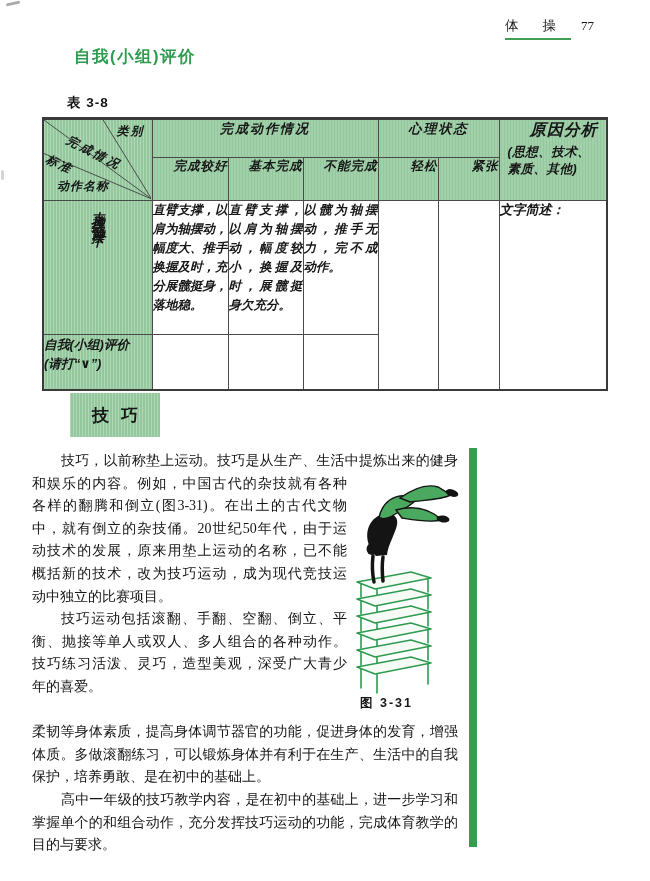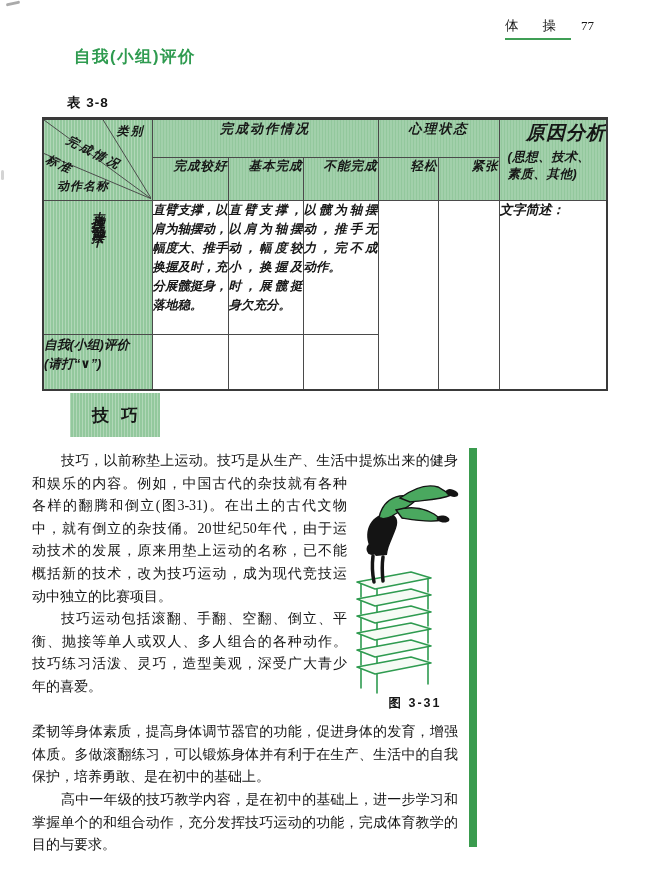--- a/index.html
+++ b/index.html
@@ -36,21 +36,21 @@
     border:2px solid #3a3a3a;border-top-width:3px;
   }
   table.eval td{border:1px solid #4a4a4a;padding:0;vertical-align:top;overflow:hidden;font-style:italic;}
   td.g{
     background-color:#93c89d;
     background-image:repeating-linear-gradient(90deg,rgba(255,255,255,.28) 0 1px,rgba(0,0,0,0) 1px 3px);
   }
   td.ghead{font-size:13px;font-weight:bold;text-align:center;vertical-align:middle;letter-spacing:2px;}
   td.sub{font-size:12.5px;font-weight:bold;text-align:right;vertical-align:middle;letter-spacing:1px;}
   td.reason{vertical-align:middle;}
-  .reason-l1{font-size:19px;font-weight:bold;text-align:right;padding-left:22px;letter-spacing:1px;margin-bottom:3px;}
+  .reason-l1{font-size:16px;font-weight:bold;text-align:center;padding-left:22px;letter-spacing:1px;margin-bottom:3px;}
   .reason-l2{font-size:12.5px;font-weight:bold;padding:0 6px 0 8px;line-height:17px;letter-spacing:.5px;}
   
   .corner-wrap{position:relative;width:100%;height:80px;}
   .corner-wrap svg{position:absolute;inset:0;}
   .corner-lbl{position:absolute;font-size:12px;font-weight:bold;white-space:nowrap;}
   .c-top{top:3px;right:7px;letter-spacing:2px;}
   .c-mid{left:27px;top:12px;transform:rotate(27deg);transform-origin:left top;letter-spacing:3px;}
   .c-left{left:6px;top:31px;transform:rotate(25deg);transform-origin:left top;letter-spacing:2px;}
   .c-bot{left:5px;bottom:5px;letter-spacing:1px;padding-left:8px;}
   
@@ -77,21 +77,21 @@
     font-family:"Liberation Serif","DejaVu Serif",serif;
     font-size:14px;line-height:22px;color:#141414;white-space:nowrap;
   }
   .bl.jl{white-space:normal;text-align:justify;text-align-last:justify;}
   .w-full{width:426px;}
   .w-nar{width:315px;}
   .ind{text-indent:29px;}
   
   .fig{position:absolute;left:352px;top:452px;width:113px;height:243px;}
   .fig-cap{
-    position:absolute;left:360px;top:695px;width:110px;text-align:center;
+    position:absolute;left:360px;top:695px;width:110px;text-align:left;
     font-size:12.5px;font-weight:bold;letter-spacing:2px;
   }
   
   .side-bar{position:absolute;left:469px;top:448px;width:8px;height:399px;background:#3a9b4e;}
 </style>
 </head>
 <body>
 
 <div class="page">
 

